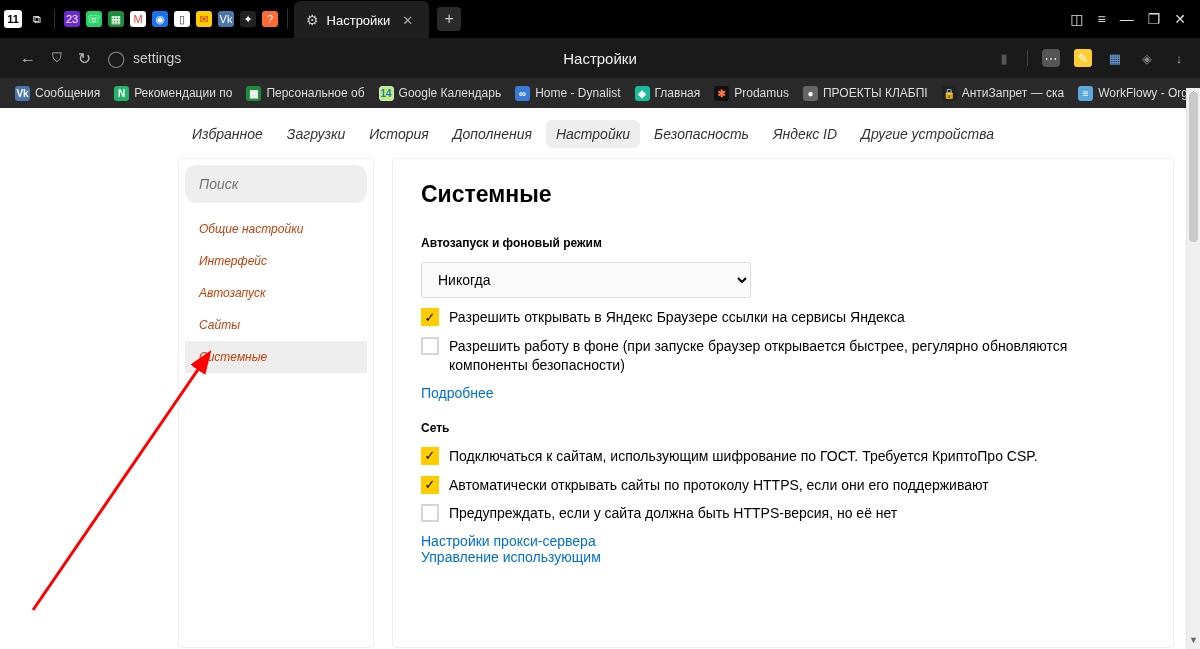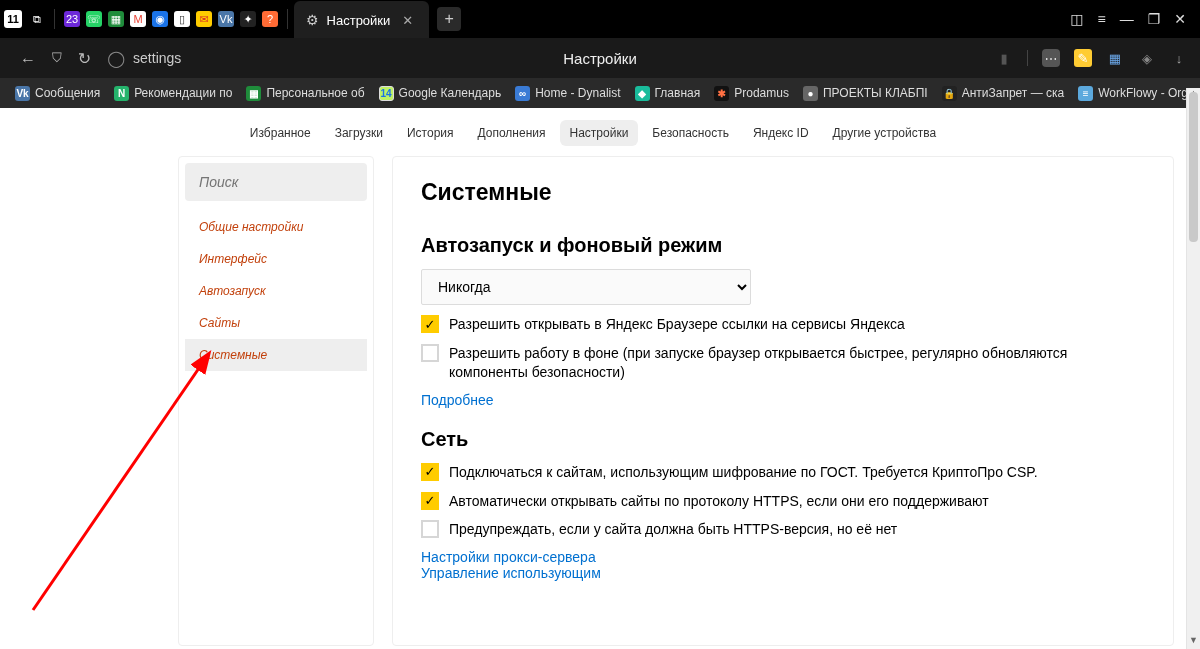--- a/index.html
+++ b/index.html
@@ -71,50 +71,50 @@
   .bm { display:flex; align-items:center; gap:5px; padding:0 7px; white-space:nowrap; cursor:pointer; }
   .bm-icon { width:15px; height:15px; border-radius:3px; display:flex; align-items:center; justify-content:center; font-size:10px; font-weight:bold; }
 
   
   .content-wrap {
     position:absolute; top:108px; left:0; right:14px; bottom:0;
     background:#fff;
   }
   .settings-tabs {
     display:flex; justify-content:center; gap:4px;
-    padding:12px 0 10px; font-size:12px; color:#333;
+    padding:12px 0 10px; font-size:14px; color:#333;font-style:italic;
   }
   .settings-tab { padding:6px 10px; border-radius:6px; cursor:pointer; }
   .settings-tab.active { background:#eee; }
 
   
   .main {
     display:flex; gap:18px; padding:0 12px 0 0; margin-left:178px;
   }
   .sidebar {
     width:196px; background:#fff; border:1px solid #eee; border-radius:4px;
     padding:6px; display:flex; flex-direction:column;
   }
   .search-box {
-    background:#eee; border:none; border-radius:4px;
+    background:#eee; border:none; border-radius:12px;
     height:38px; padding:0 14px; font-size:14px; color:#999; font-style:italic;
     margin-bottom:10px; width:100%;
   }
   .sidebar-item {
     padding:9px 14px; font-size:12px; color:#c2410c; cursor:pointer;font-style:italic;
   }
   .sidebar-item.active { background:#eee; }
 
   .pane {
     flex:1; background:#fff; border:1px solid #eee; border-radius:4px;
     padding:22px 28px 0; max-width:810px;
     height:490px; overflow:hidden;
   }
   h1 { font-size:23px; font-weight:600; margin-bottom:28px; }
-  h2 { font-size:20px; font-weight:700; margin:20px 0 12px; }
+  h2 { font-size:12px; font-weight:700; margin:20px 0 12px; }
   .sub { font-size:14px; color:#222; margin-bottom:8px; }
   select.dd {
     width:330px; height:36px; border:1px solid #dcdcdc; border-radius:2px;
     background:#fafafa; padding:0 12px; font-size:14px;
   }
   .row { display:flex; align-items:flex-start; gap:10px; margin:10px 0; font-size:14px; }
   .cb {
     width:18px; height:18px; border:2px solid #d6d6d6; flex-shrink:0;
     display:flex; align-items:center; justify-content:center; font-size:13px;
     cursor:pointer;

